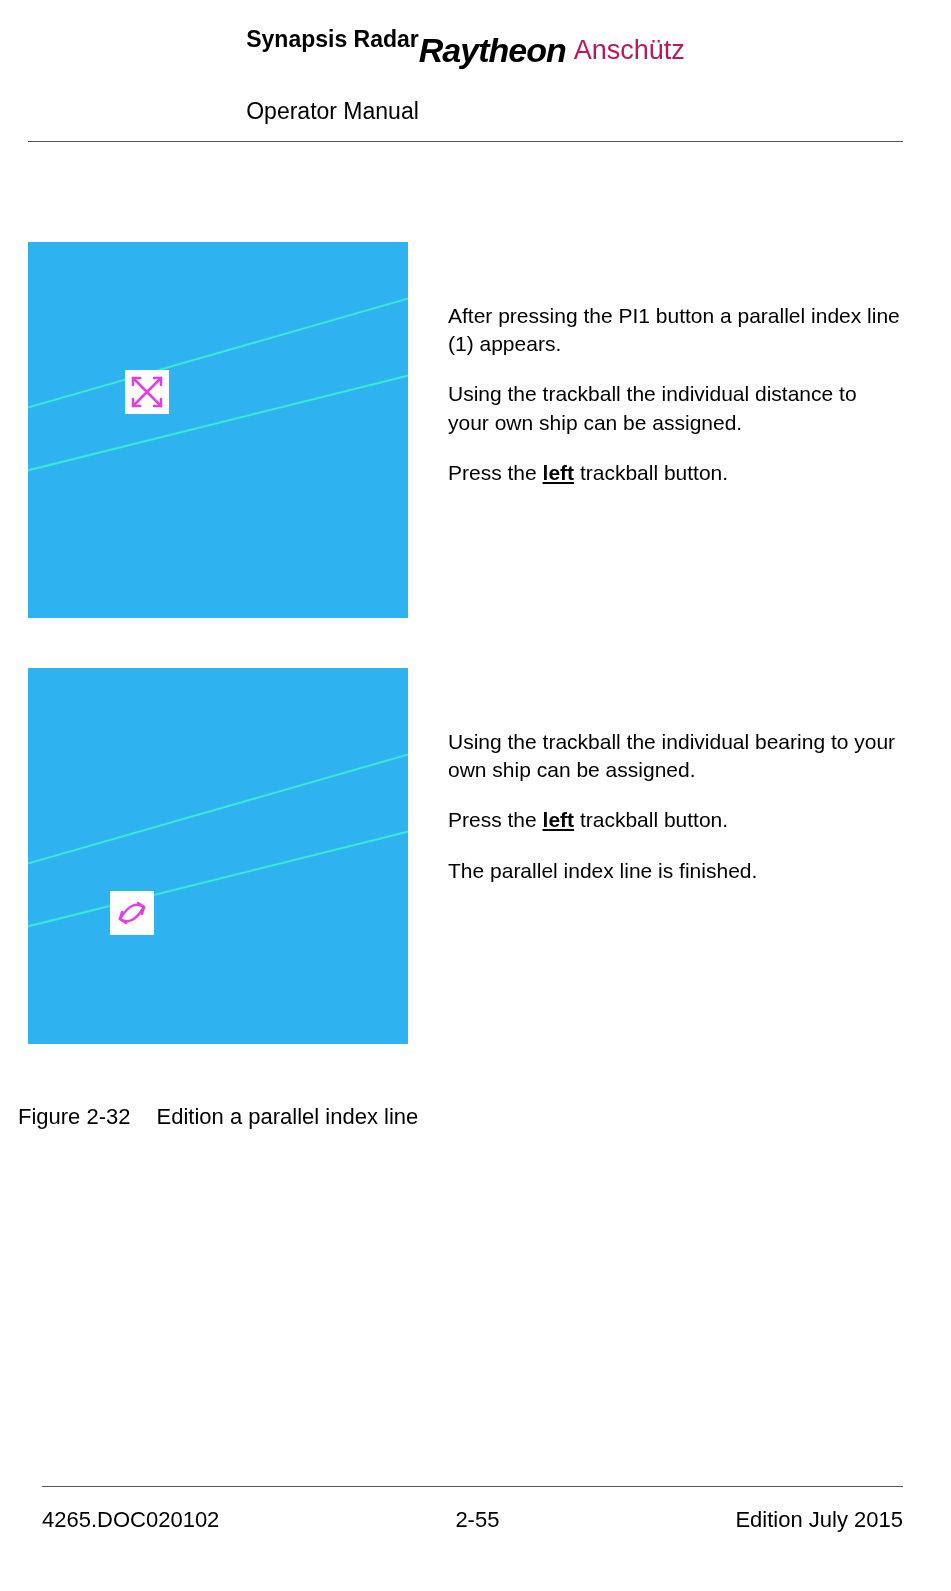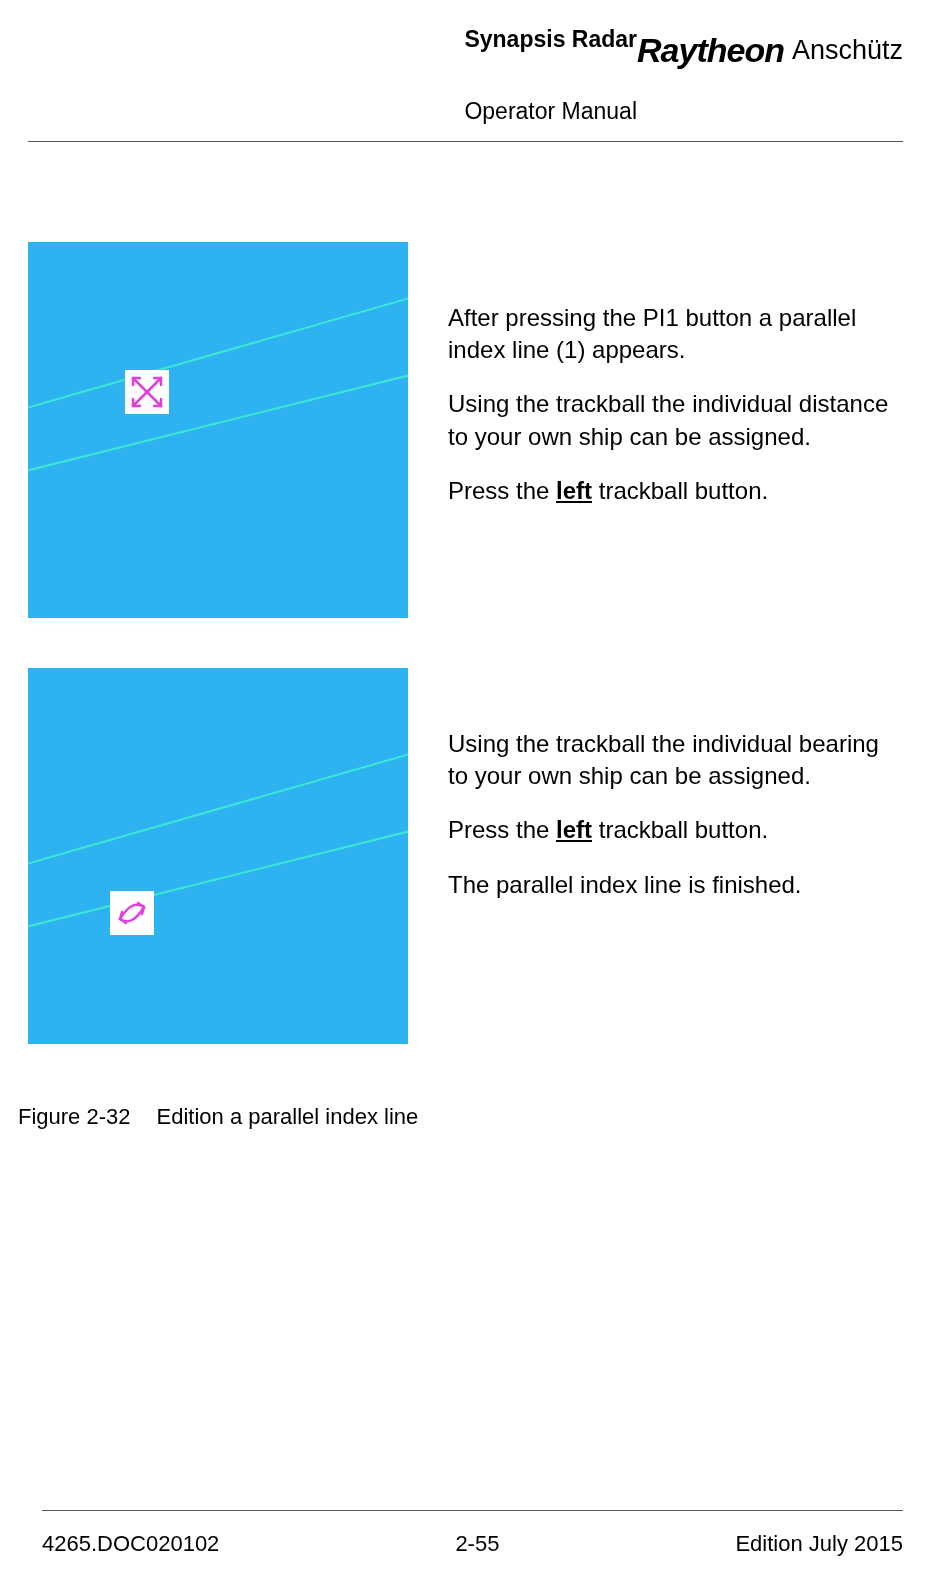--- a/index.html
+++ b/index.html
@@ -12,21 +12,21 @@
       position: relative;
     }
     .page {
       padding: 25px 48px 0 28px;
       height: 100%;
       display: flex;
       flex-direction: column;
     }
     .header {
       display: flex;
-      justify-content: flex-end;
+      justify-content: center;
       align-items: flex-start;
       padding-bottom: 15px;
       border-bottom: 1.5px solid #555;
       margin-bottom: 100px;
     }
     .header-left {
       font-size: 23px;
       line-height: 1.25;
     }
     .header-left .title-bold { font-weight: bold; }
@@ -40,21 +40,21 @@
     .raytheon {
       font-family: Arial, sans-serif;
       font-size: 34px;
       font-weight: 900;
       font-style: italic;
       color: #000000;
       letter-spacing: -1px;
     }
     .anschutz {
       font-size: 27px;
-      color: #000000;
+      color: #be185d;
       font-weight: normal;
     }
     .content-row {
       display: flex;
       align-items: flex-start;
       gap: 40px;
       margin-bottom: 50px;
     }
     .radar-image {
       width: 380px;
@@ -80,36 +80,36 @@
       justify-content: center;
     }
     .cursor-move {
       width: 36px;
       height: 36px;
       position: relative;
     }
     .cursor-move svg { display: block; }
     .cursor-rotate svg { display: block; }
     .text-block {
-      font-size: 24px;
+      font-size: 21px;
       line-height: 1.35;
       padding-top: 60px;
     }
     .text-block p { margin-bottom: 22px; }
     .text-block .bold { font-weight: bold; text-decoration: underline; }
     .figure-caption {
       font-size: 22px;
       margin-top: 10px;
       margin-left: -10px;
     }
     .figure-caption .fig-num { margin-right: 26px; }
     .footer {
       margin-top: auto;
       border-top: 1.5px solid #555;
-      padding: 20px 0 34px 0;
+      padding: 20px 0 58px 0;
       display: flex;
       justify-content: space-between;
       font-size: 22px;
       margin-left: 14px;
     }
     .radar-image-2 .line1 { top: 210px; }
     .radar-image-2 .line2 { top: 140px; }
   </style>
 </head>
 <body>

